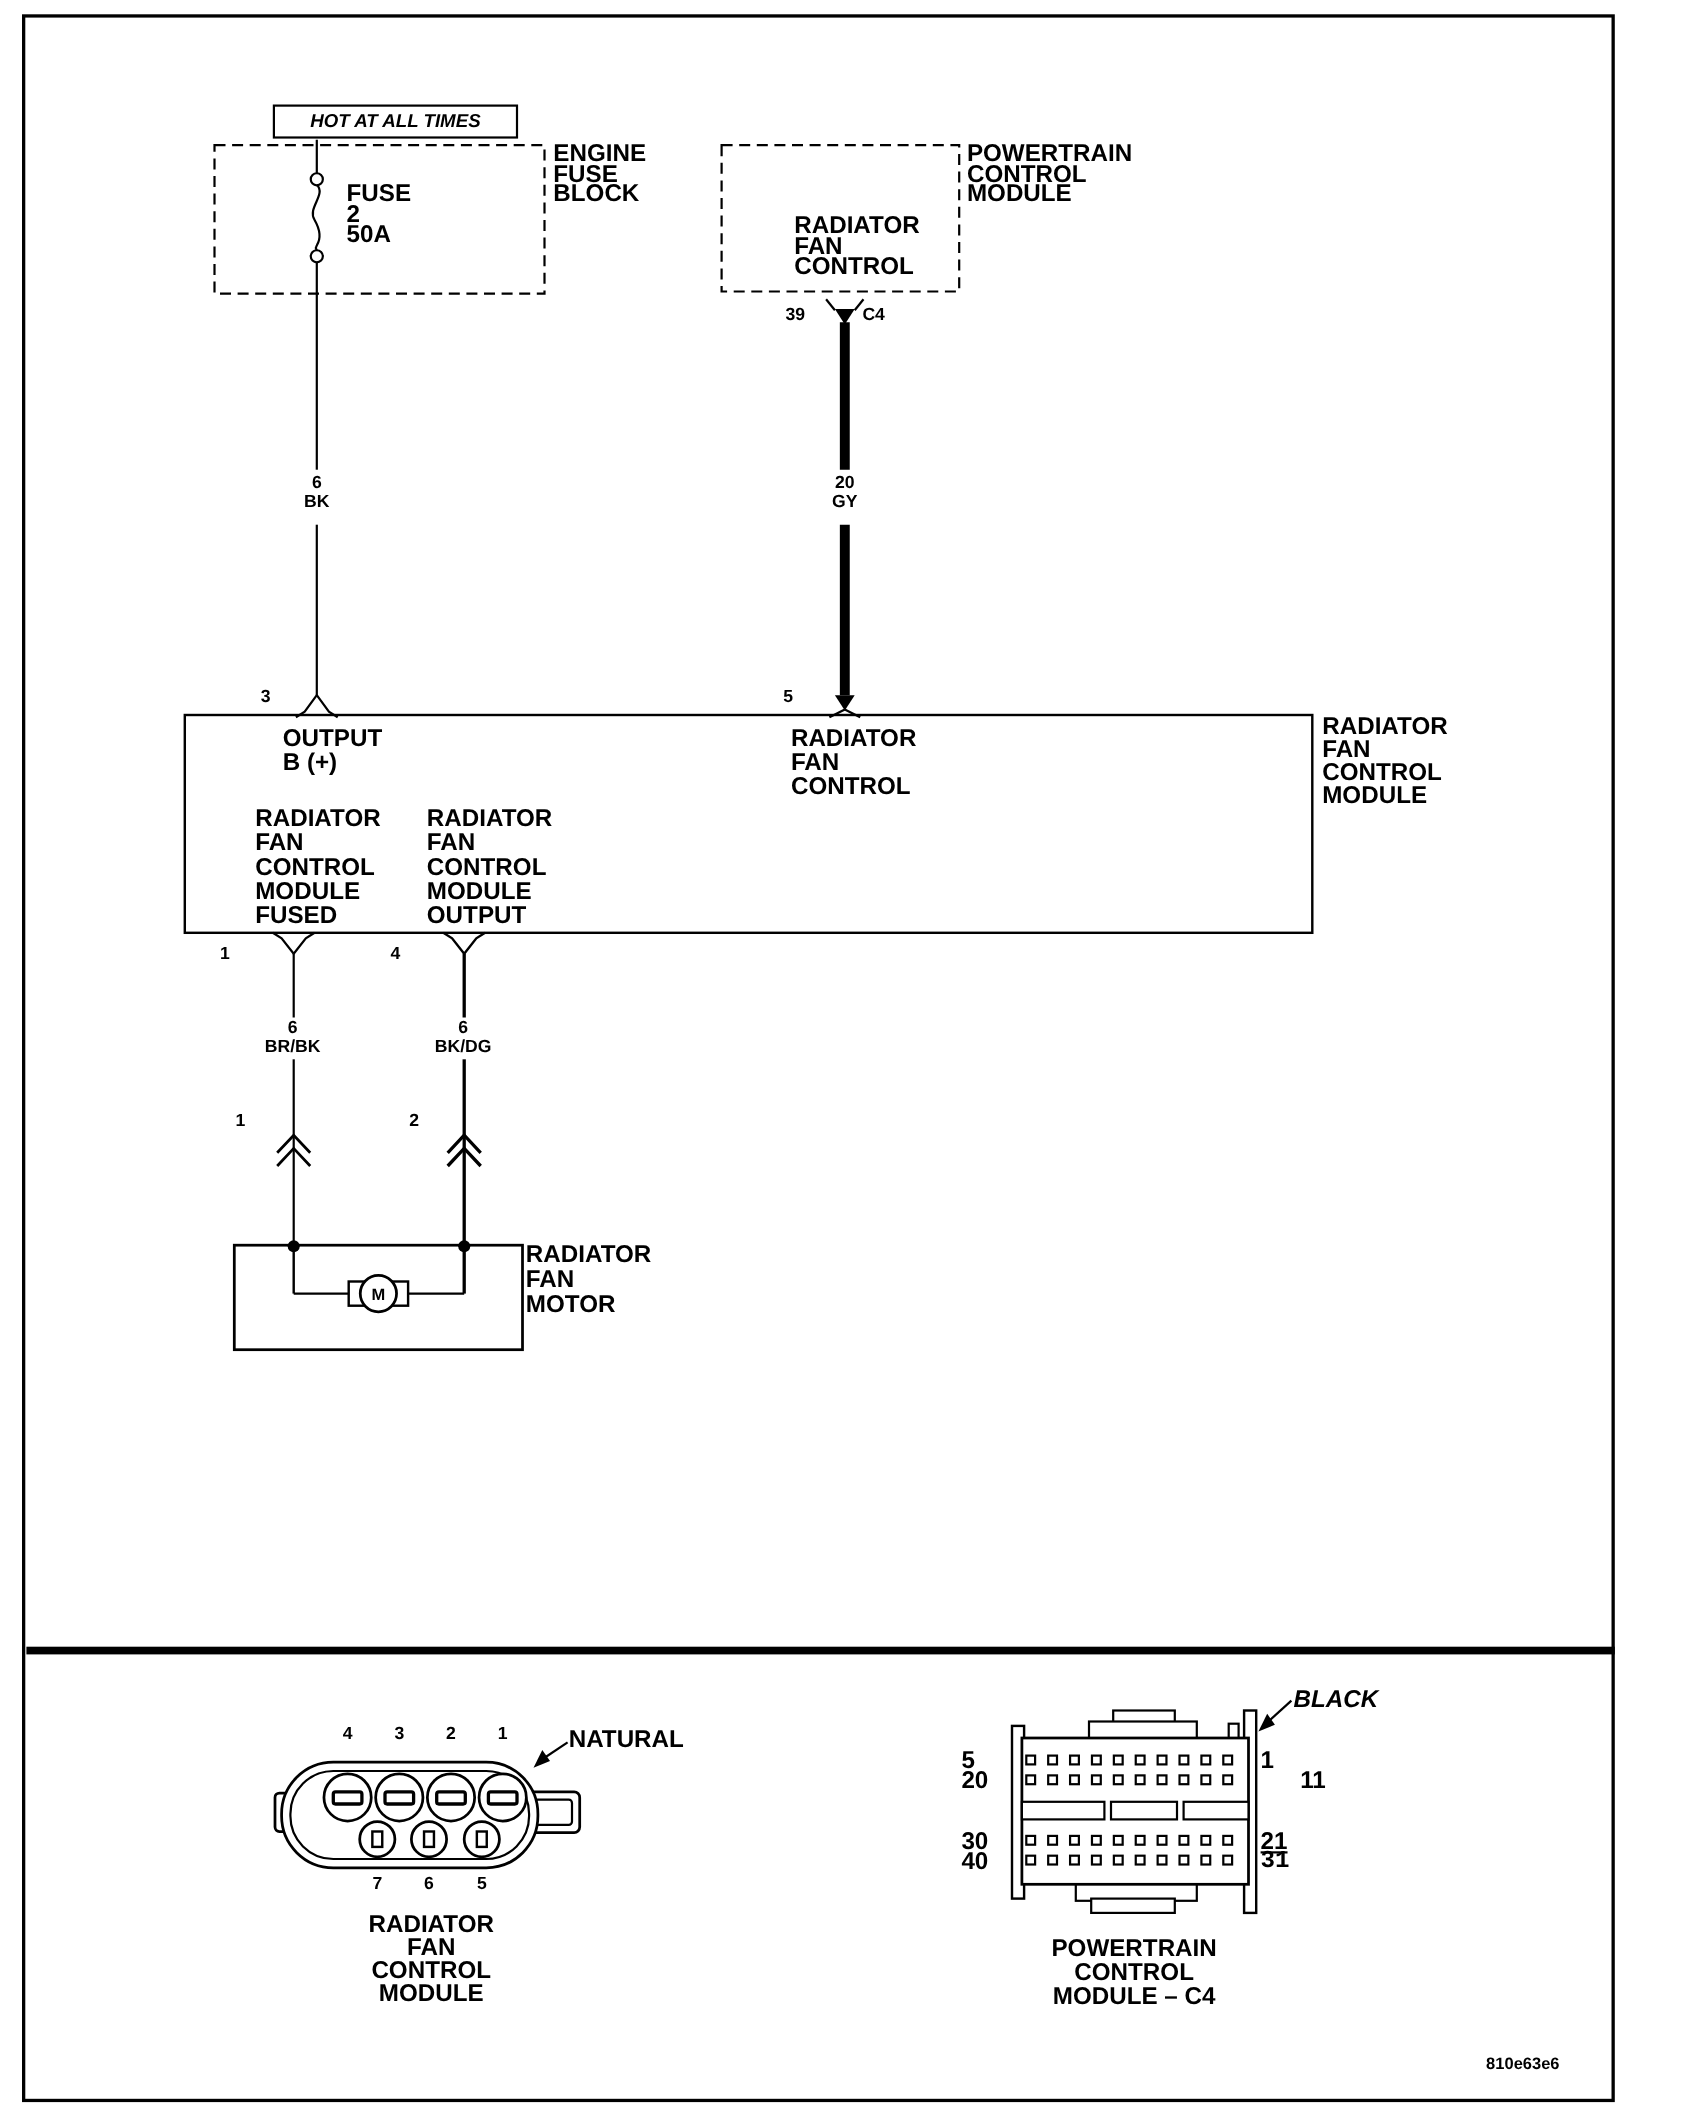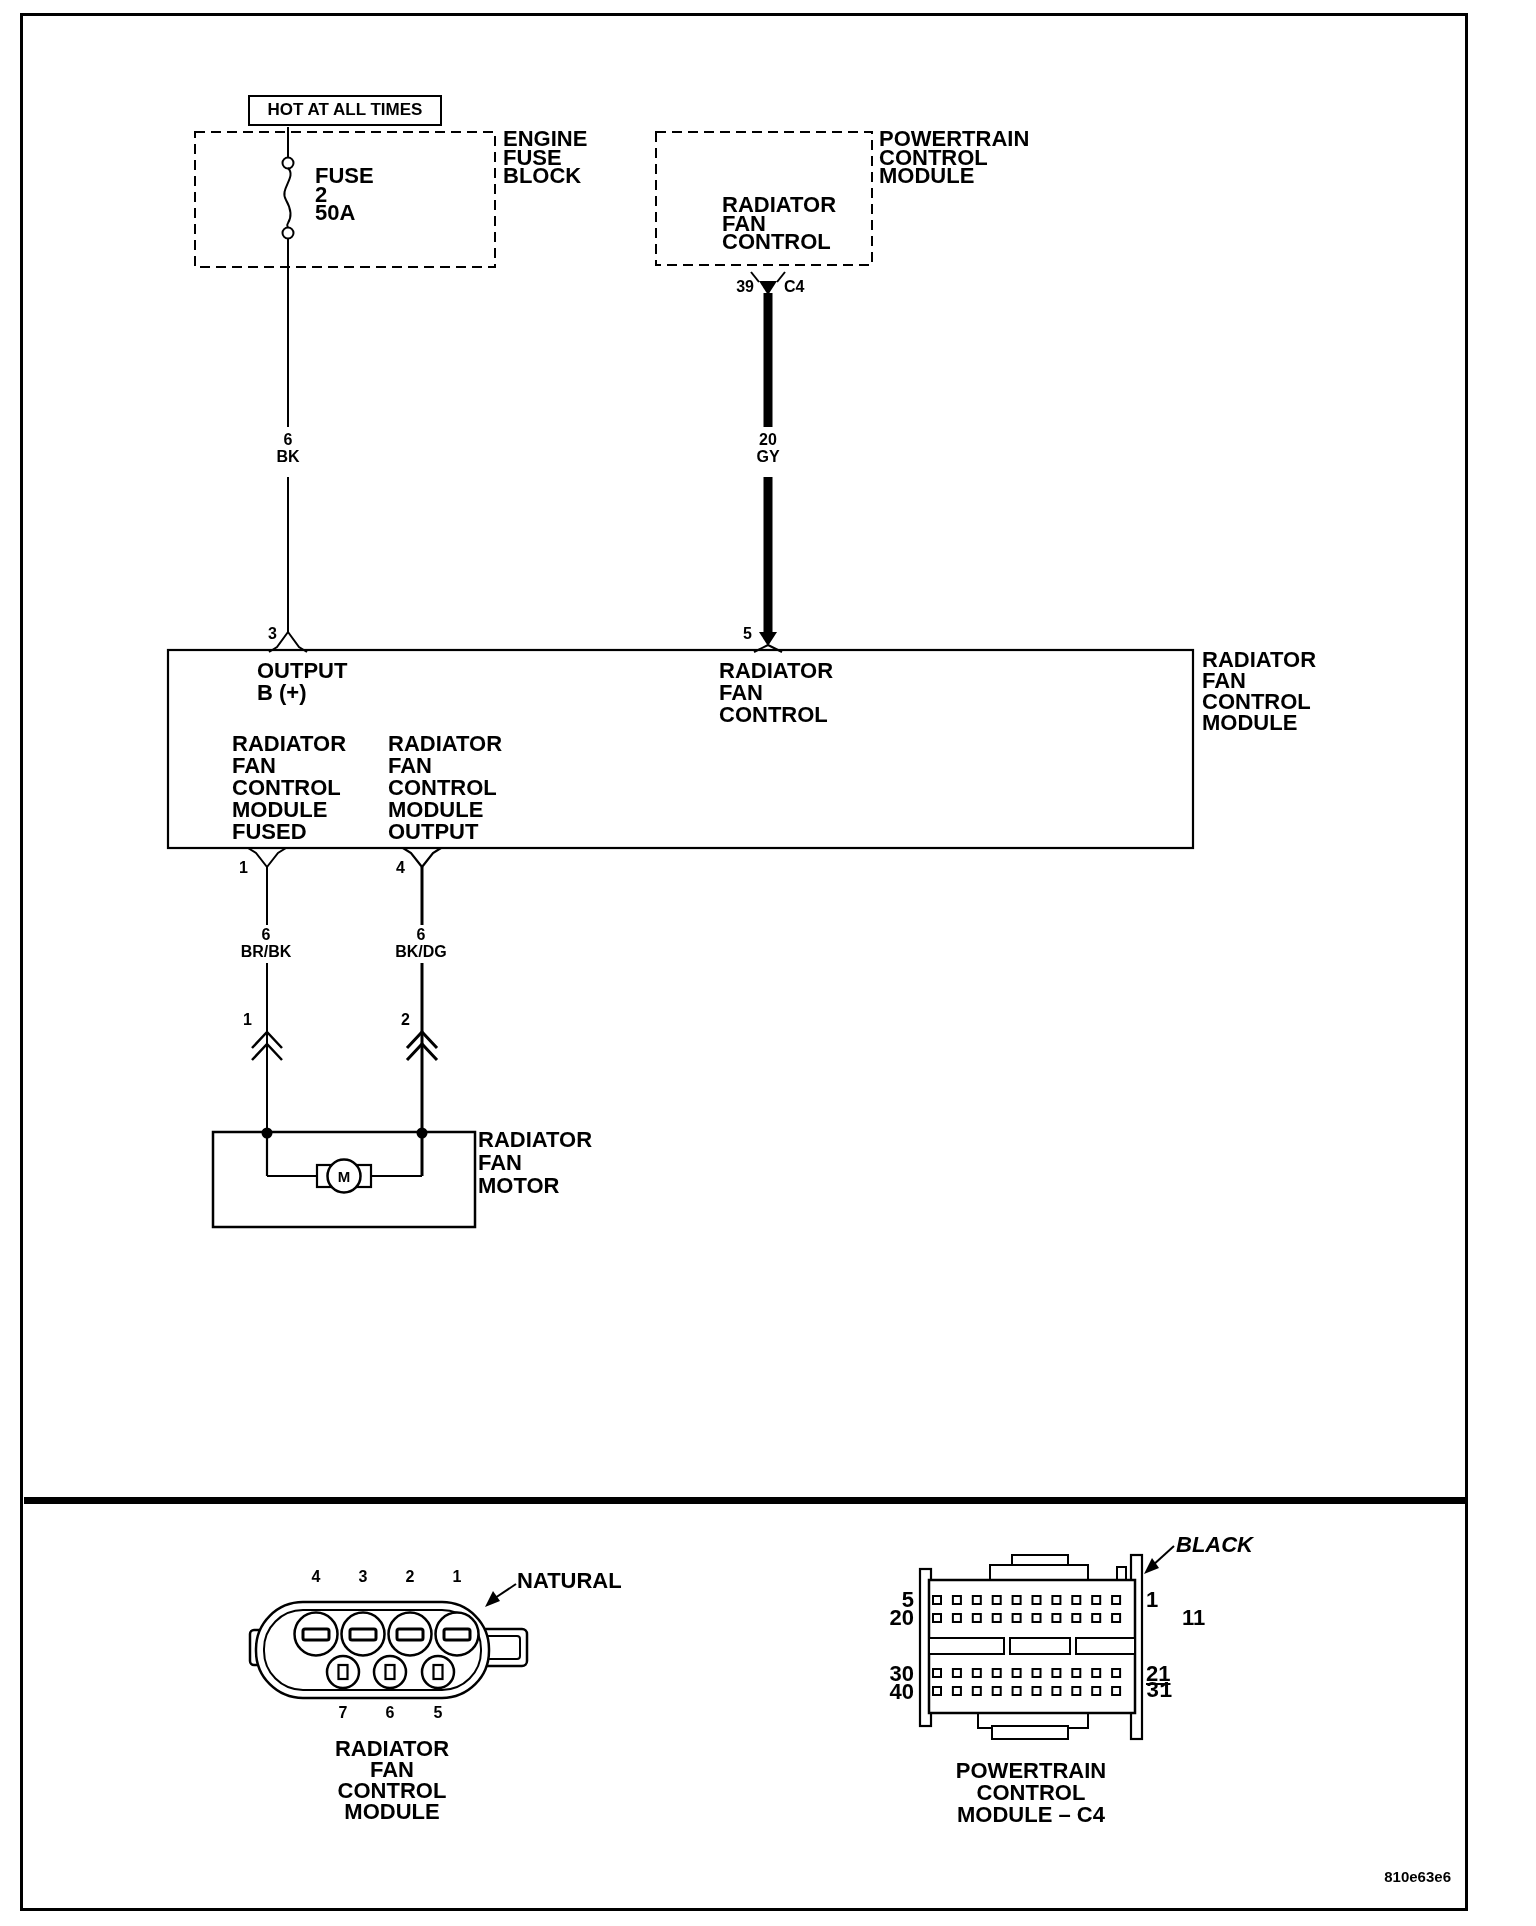--- a/index.html
+++ b/index.html
@@ -8,27 +8,27 @@
     font-family:"Liberation Sans", sans-serif;font-weight:700;color:#000;overflow:hidden;
   }
   .frame{position:absolute;left:20px;top:13px;width:1448px;height:1898px;
     border:3px solid #000;box-sizing:border-box;}
   .sep{position:absolute;left:24px;top:1497px;width:1444px;height:7px;background:#000;}
   svg.wiring{position:absolute;left:0;top:0;}
   .t{position:absolute;white-space:nowrap;font-size:22px;line-height:18.5px;}
   .t div{white-space:nowrap;}
   .pin{font-size:16px;line-height:17px;}
   .c{transform:translateX(-50%);text-align:center;}
-  .r{text-align:right;}
+  .r{}
   .lh21{line-height:21px;}
   .lh22{line-height:22px;}
   .lh23{line-height:23px;}
-  .hotbox{position:absolute;left:248px;top:95px;width:194px;height:31px;
+  .hotbox{position:absolute;left:248px;top:95px;width:223px;height:31px;
     border:2.5px solid #000;box-sizing:border-box;text-align:center;
-    line-height:26px;font-size:17px;}
+    line-height:26px;font-size:17px;font-style:italic;}
   .figid{font-size:15px;line-height:16px;}
 </style>
 </head>
 <body>
 
 <div class="page">
   <div class="frame"></div>
 
   <svg class="wiring" width="1536" height="1926" viewBox="0 0 1536 1926">
 

